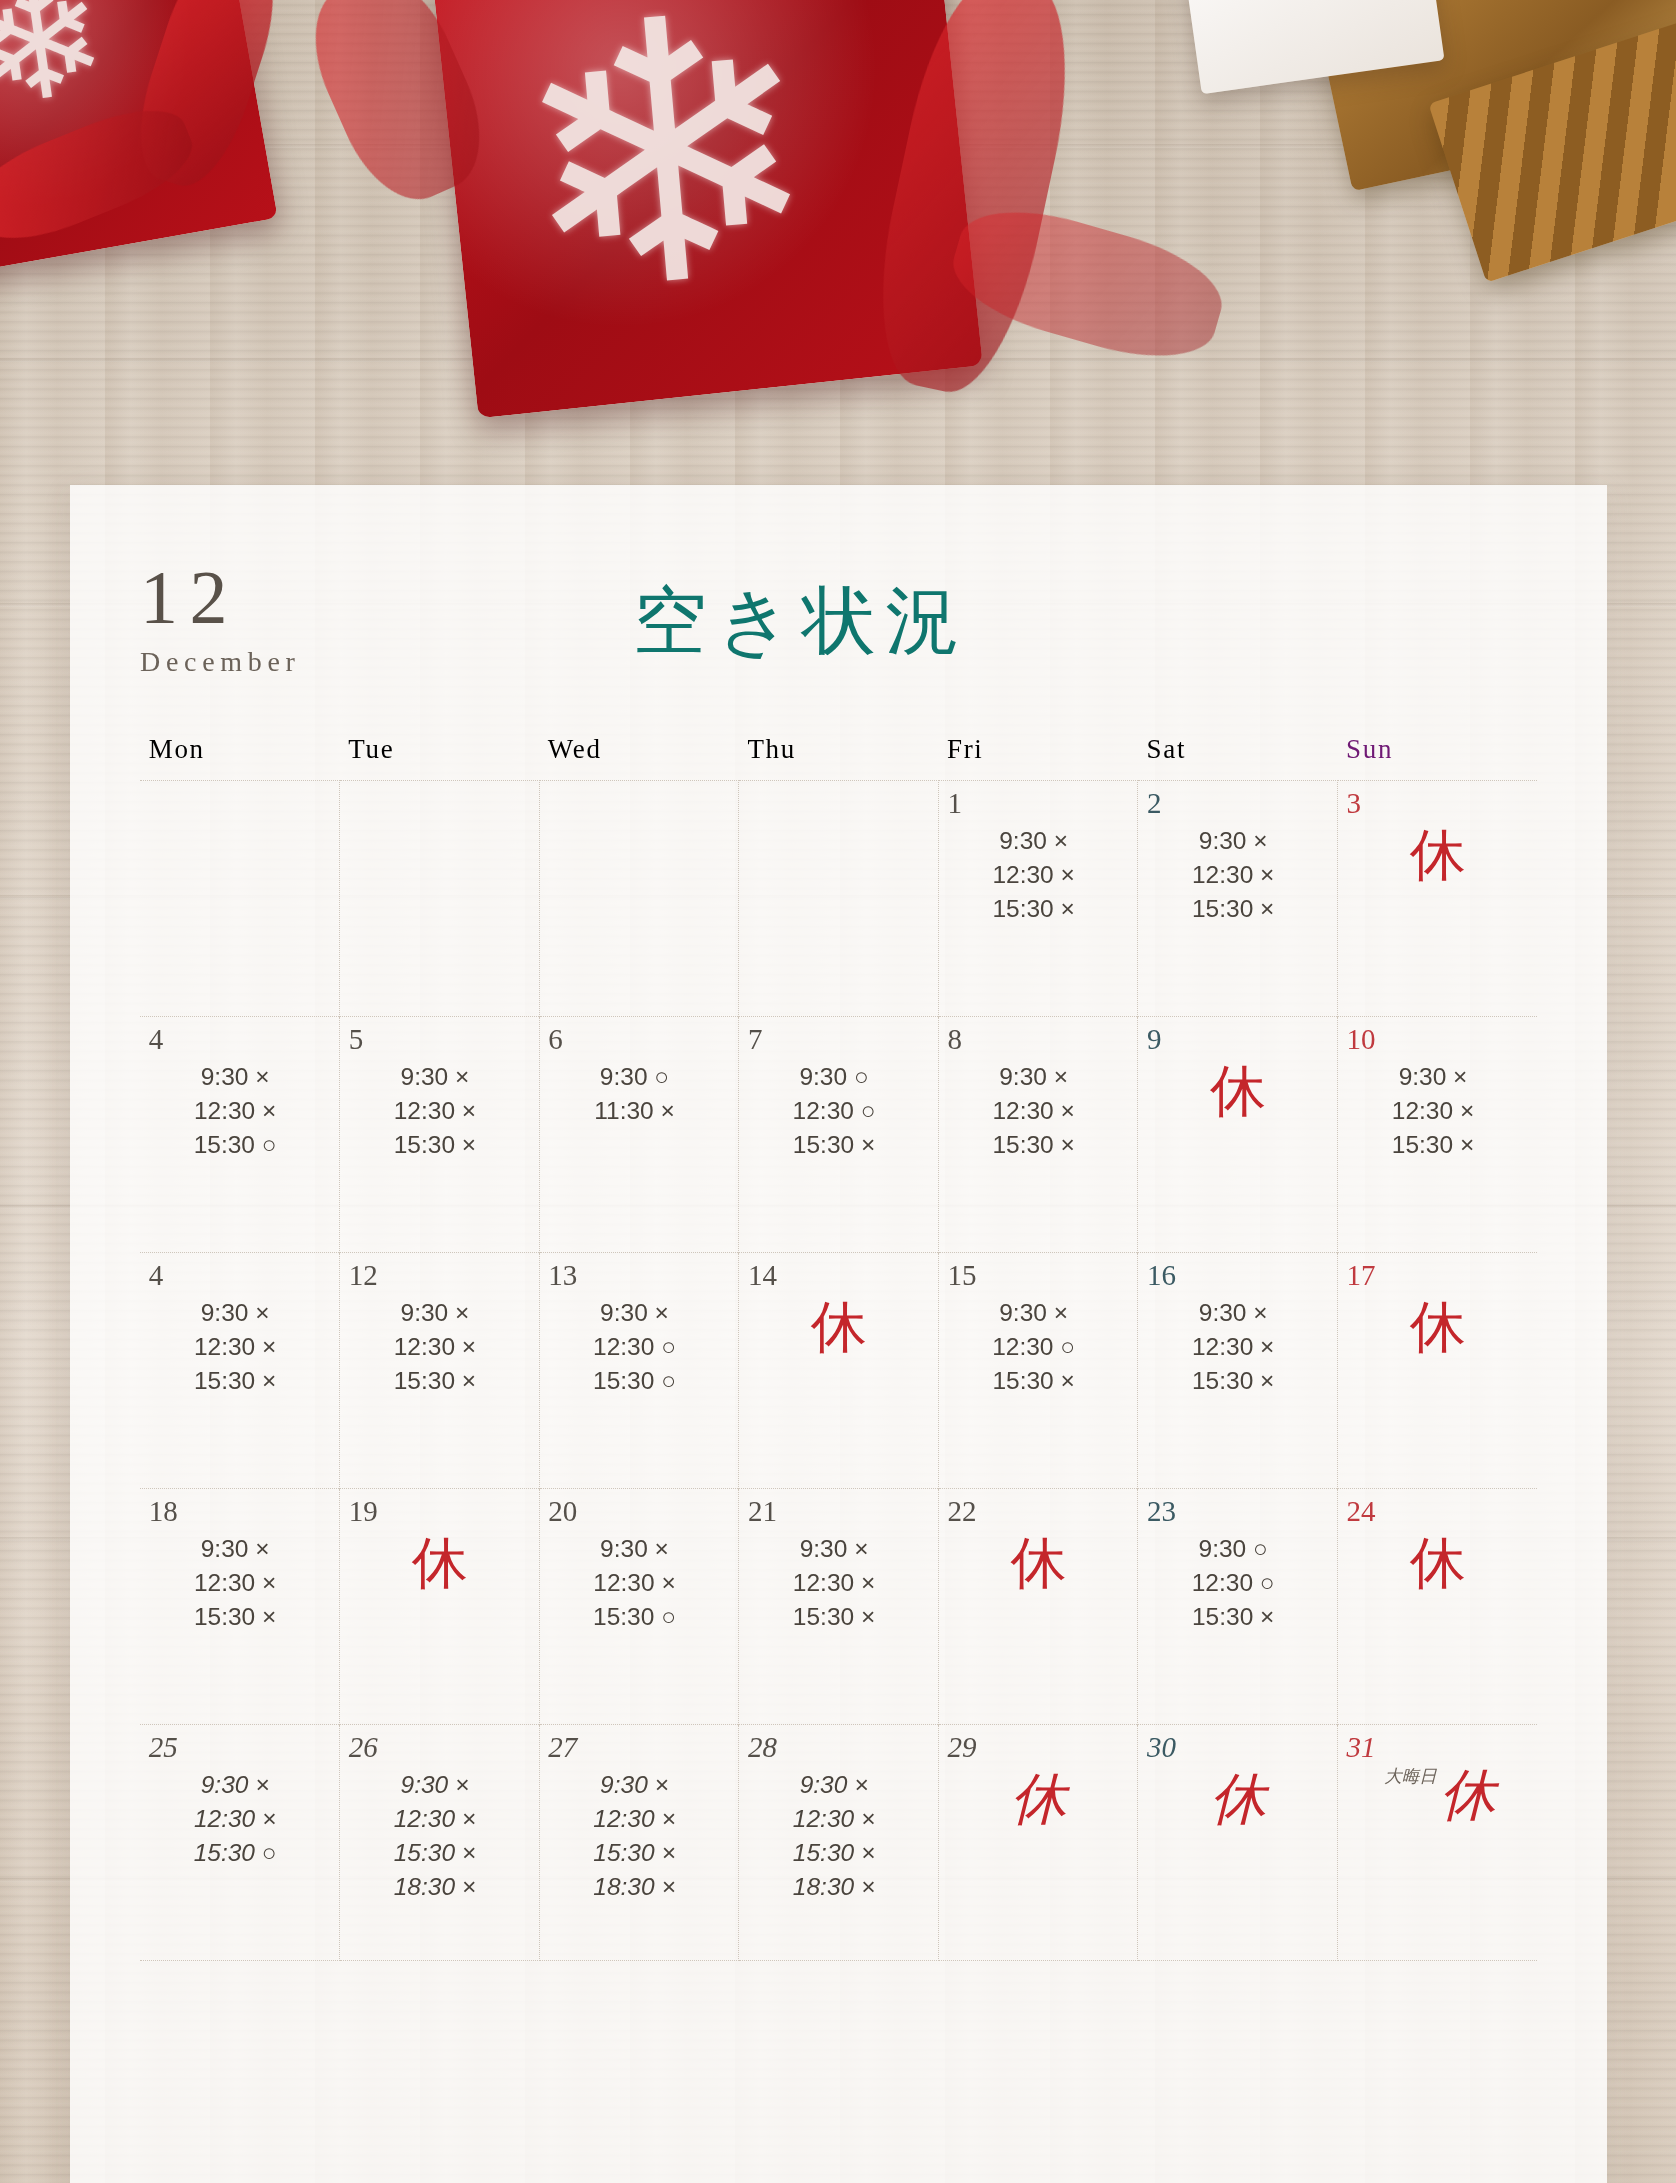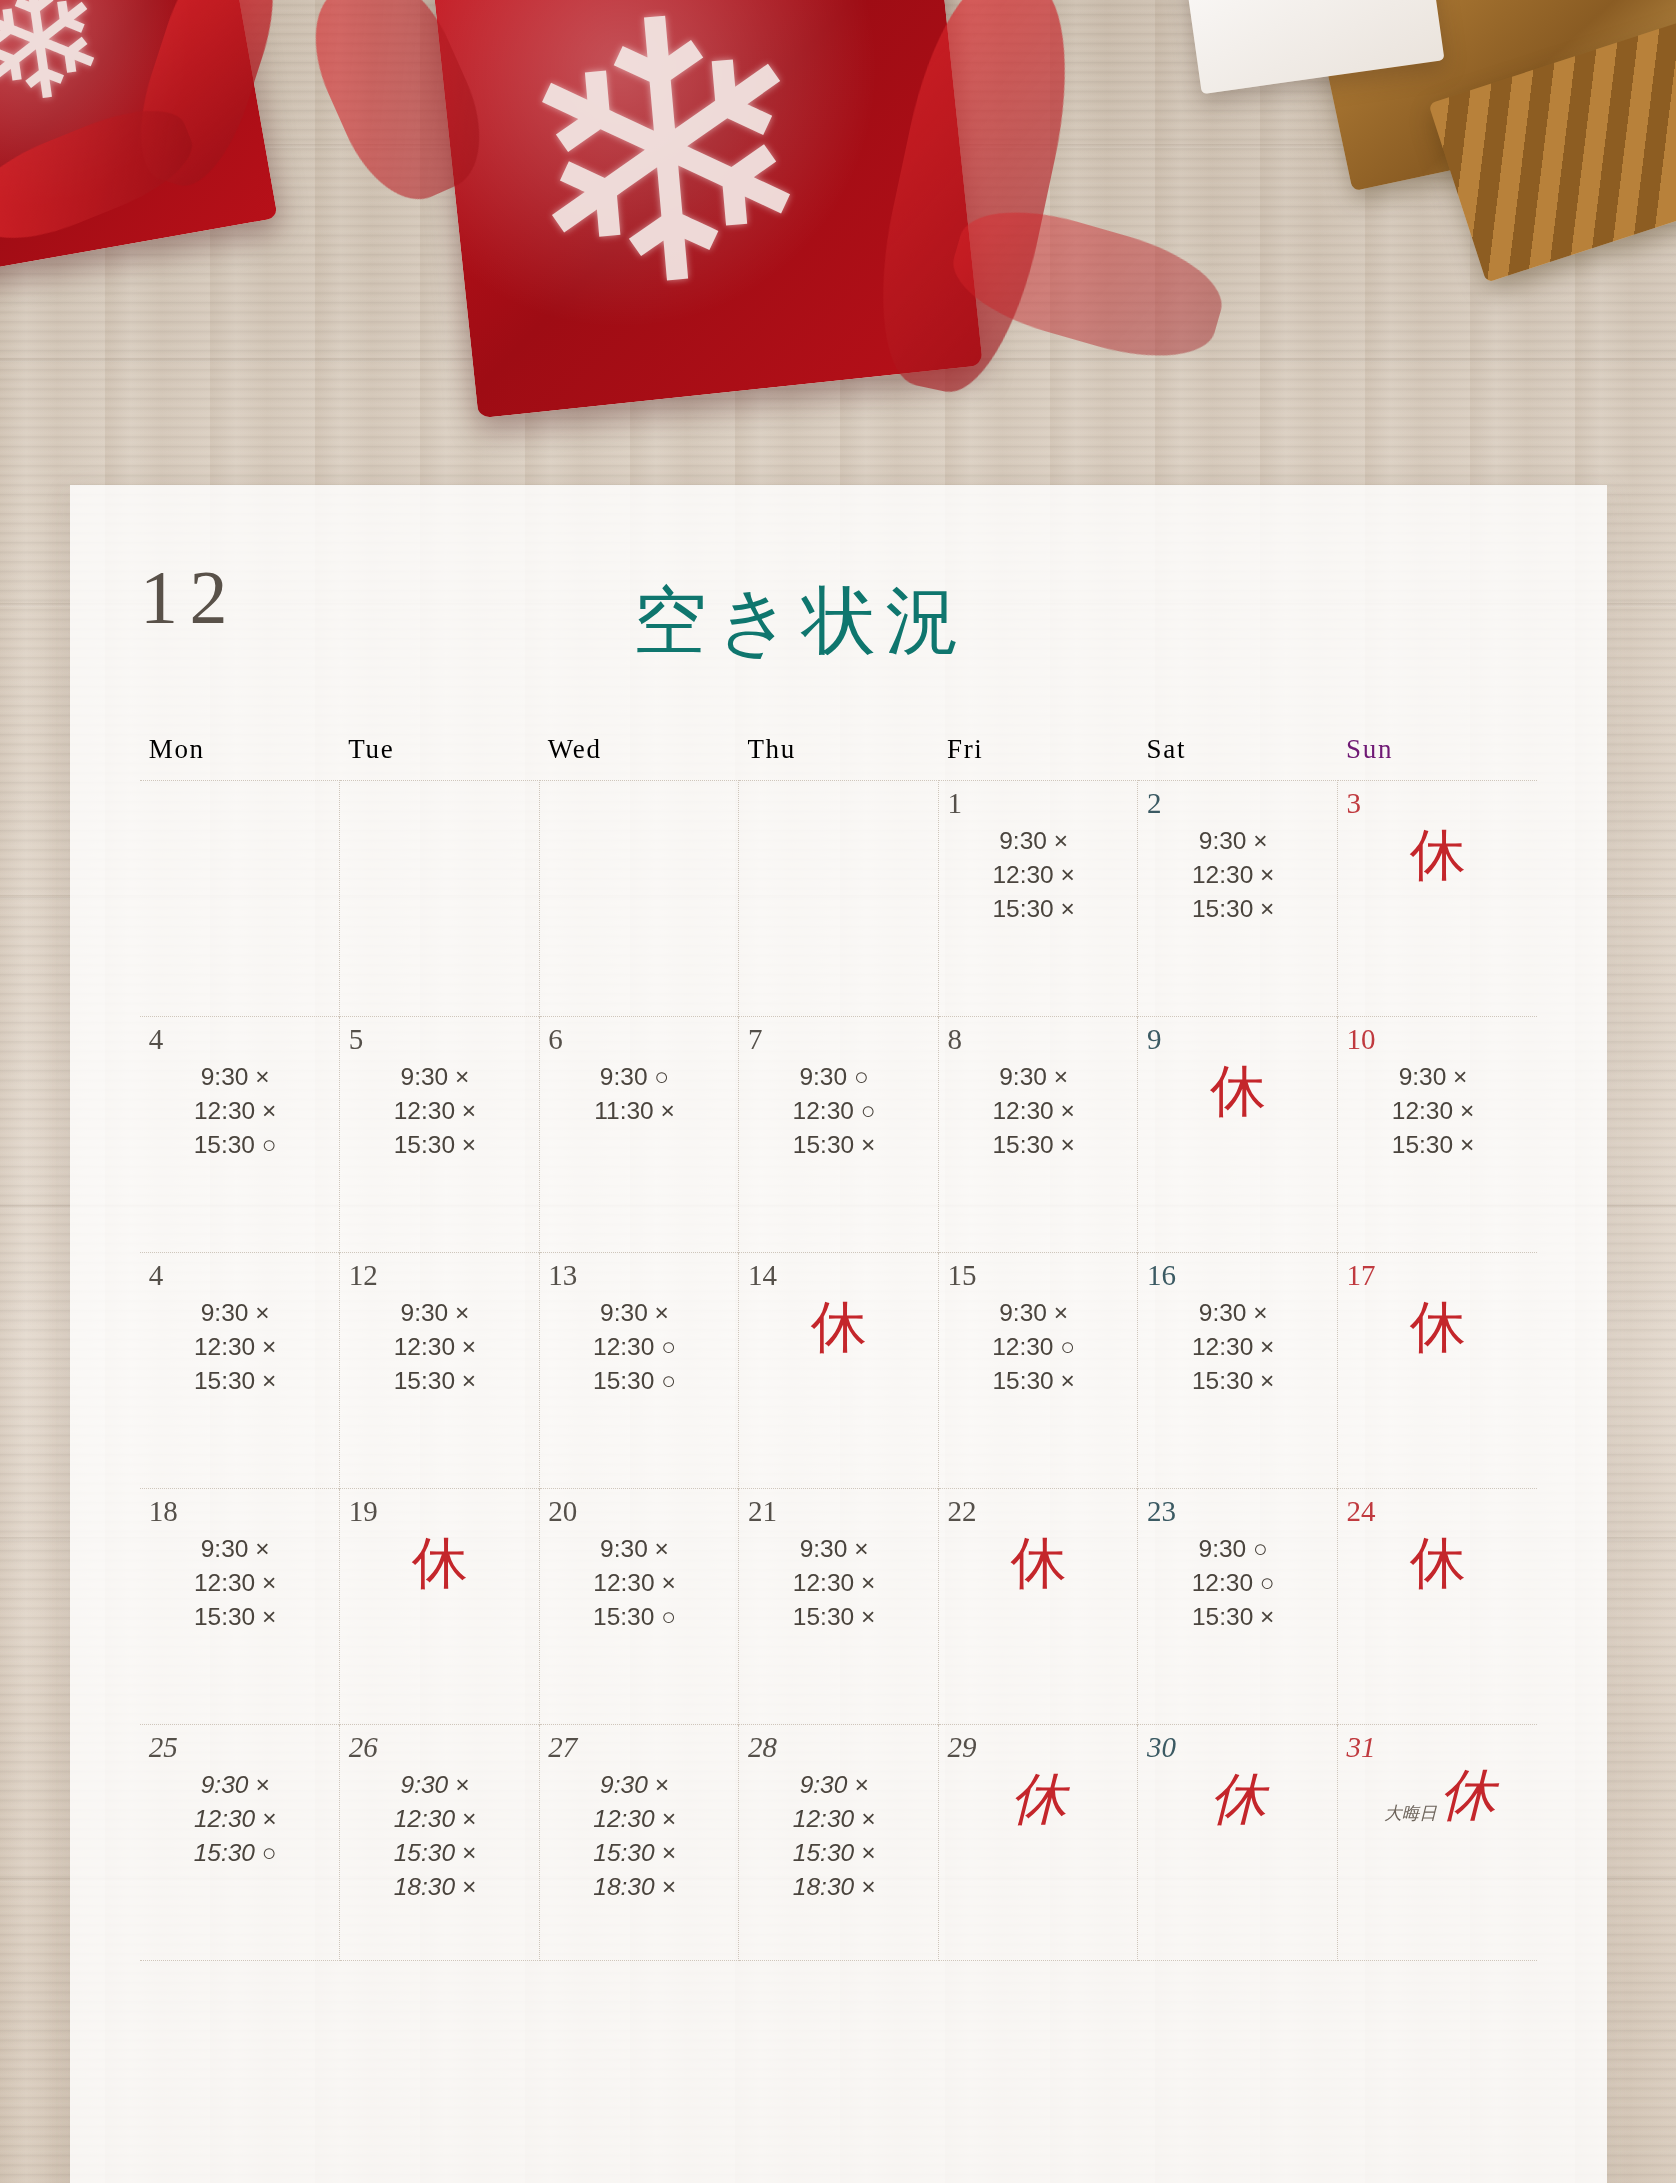--- a/index.html
+++ b/index.html
@@ -195,21 +195,21 @@
   .closed.with-note { margin-top: 0; }
   .note-small {
     font-family: "Liberation Sans", sans-serif;
     font-size: 17.5px;
     color: #6d645b;
     text-align: left;
     padding-left: 4.4px;
   }
   .closed-inline-wrap {
     display: flex;
-    align-items: flex-end;
+    align-items: flex-start;
     justify-content: center;
     gap: 3px;
   }
 </style>
 </head>
 <body>
 
 <div id="bg">
   <div class="seam" style="top:144px"></div>
   <div class="seam" style="top:358px"></div>
@@ -238,20 +238,21 @@
   <div class="gold-box" style="left:1450px;top:52px;width:306px;height:188px;transform:rotate(-18deg);border-radius:7px;
               background:repeating-linear-gradient(115deg,#b8813a 0 20px,#8d5d22 20px 40px);"></div>
   <div class="white-box" style="left:1188px;top:-105px;width:245px;height:183px;transform:rotate(-8deg);border-radius:5.2px;"></div>
 </div>
 
 <div id="card">
   <div class="card-inner">
 
     <div class="cal-header">
       <div class="month-num">12</div>
+      <div class="month-en">December</div>
       <div class="cal-title">空き状況</div>
     </div>
 
     <table class="cal">
       <thead>
         <tr>
           <th>Mon</th>
           <th>Tue</th>
           <th>Wed</th>
           <th>Thu</th>

